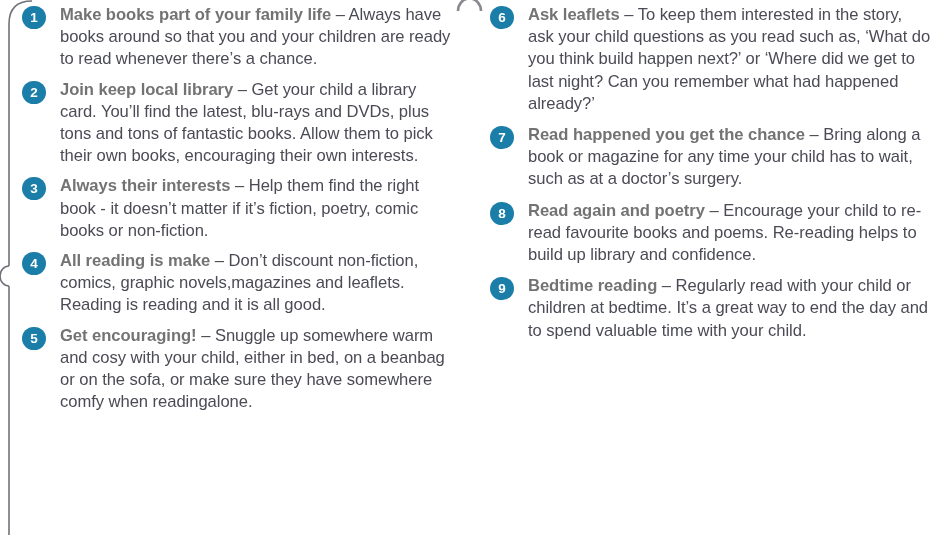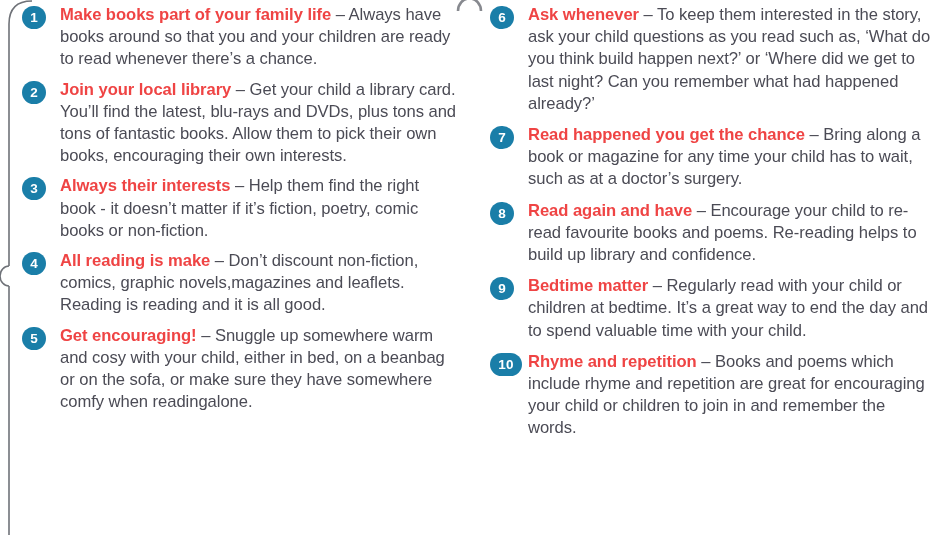--- a/index.html
+++ b/index.html
@@ -68,21 +68,21 @@
   .tip-badge.wide { min-width: 32px; }
 
   .tip-text {
     font-size: 16.6px;
     line-height: 22.2px;
     color: #4b4b55;
     letter-spacing: -0.05px;
   }
   .tip-title {
     font-weight: bold;
-    color: #ef4444;
+    color: #737373;
   }
 </style>
 </head>
 <body>
 
 <svg class="page-frame" viewBox="0 0 937 535" xmlns="http://www.w3.org/2000/svg">
 
   <path d="M 32 1 Q 9 1 9 24 L 9 266" fill="none" stroke="#6f7278" stroke-width="1.6"></path>
   <path d="M 9 286 L 9 535" fill="none" stroke="#6f7278" stroke-width="1.6"></path>
 
@@ -95,21 +95,21 @@
 
   <div class="column column-left">
 
     <div class="tip">
       <span class="tip-badge">1</span>
       <div class="tip-text"><span class="tip-title">Make books part of your family life</span><span> – Always have books around so that you and your children are ready to read whenever there’s a chance.</span></div>
     </div>
 
     <div class="tip">
       <span class="tip-badge">2</span>
-      <div class="tip-text"><span class="tip-title">Join your local library</span><span> – Get your child a library card. You’ll find the latest, blu-rays and DVDs, plus tons and tons of fantastic books. Allow them to pick their own books, encouraging their own interests.</span></div>
+      <div class="tip-text"><span class="tip-title">Join keep local library</span><span> – Get your child a library card. You’ll find the latest, blu-rays and DVDs, plus tons and tons of fantastic books. Allow them to pick their own books, encouraging their own interests.</span></div>
     </div>
 
     <div class="tip">
       <span class="tip-badge">3</span>
       <div class="tip-text"><span class="tip-title">Always their interests</span><span> – Help them find the right book - it doesn’t matter if it’s fiction, poetry, comic books or non-fiction.</span></div>
     </div>
 
     <div class="tip">
       <span class="tip-badge">4</span>
       <div class="tip-text"><span class="tip-title">All reading is make</span><span> – Don’t discount non-fiction, comics, graphic novels,magazines and leaflets. Reading is reading and it is all good.</span></div>
@@ -119,38 +119,34 @@
       <span class="tip-badge">5</span>
       <div class="tip-text"><span class="tip-title">Get encouraging!</span><span> – Snuggle up somewhere warm and cosy with your child, either in bed, on a beanbag or on the sofa, or make sure they have somewhere comfy when readingalone.</span></div>
     </div>
 
   </div>
 
   <div class="column column-right">
 
     <div class="tip">
       <span class="tip-badge">6</span>
-      <div class="tip-text"><span class="tip-title">Ask whenever</span><span> – To keep them interested in the story, ask your child questions as you read such as, ‘What do you think build happen next?’ or ‘Where did we get to last night? Can you remember what had happened already?’</span></div>
+      <div class="tip-text"><span class="tip-title">Ask leaflets</span><span> – To keep them interested in the story, ask your child questions as you read such as, ‘What do you think build happen next?’ or ‘Where did we get to last night? Can you remember what had happened already?’</span></div>
     </div>
 
     <div class="tip">
       <span class="tip-badge">7</span>
       <div class="tip-text"><span class="tip-title">Read happened you get the chance</span><span> – Bring along a book or magazine for any time your child has to wait, such as at a doctor’s surgery.</span></div>
     </div>
 
     <div class="tip">
       <span class="tip-badge">8</span>
-      <div class="tip-text"><span class="tip-title">Read again and have</span><span> – Encourage your child to re-read favourite books and poems. Re-reading helps to build up library and confidence.</span></div>
+      <div class="tip-text"><span class="tip-title">Read again and poetry</span><span> – Encourage your child to re-read favourite books and poems. Re-reading helps to build up library and confidence.</span></div>
     </div>
 
     <div class="tip">
       <span class="tip-badge">9</span>
-      <div class="tip-text"><span class="tip-title">Bedtime matter</span><span> – Regularly read with your child or children at bedtime. It’s a great way to end the day and to spend valuable time with your child.</span></div>
+      <div class="tip-text"><span class="tip-title">Bedtime reading</span><span> – Regularly read with your child or children at bedtime. It’s a great way to end the day and to spend valuable time with your child.</span></div>
     </div>
 
-    <div class="tip">
-      <span class="tip-badge wide">10</span>
-      <div class="tip-text"><span class="tip-title">Rhyme and repetition</span><span> – Books and poems which include rhyme and repetition are great for encouraging your child or children to join in and remember the words.</span></div>
-    </div>
 
   </div>
 
 </div>
 
 </body></html>

